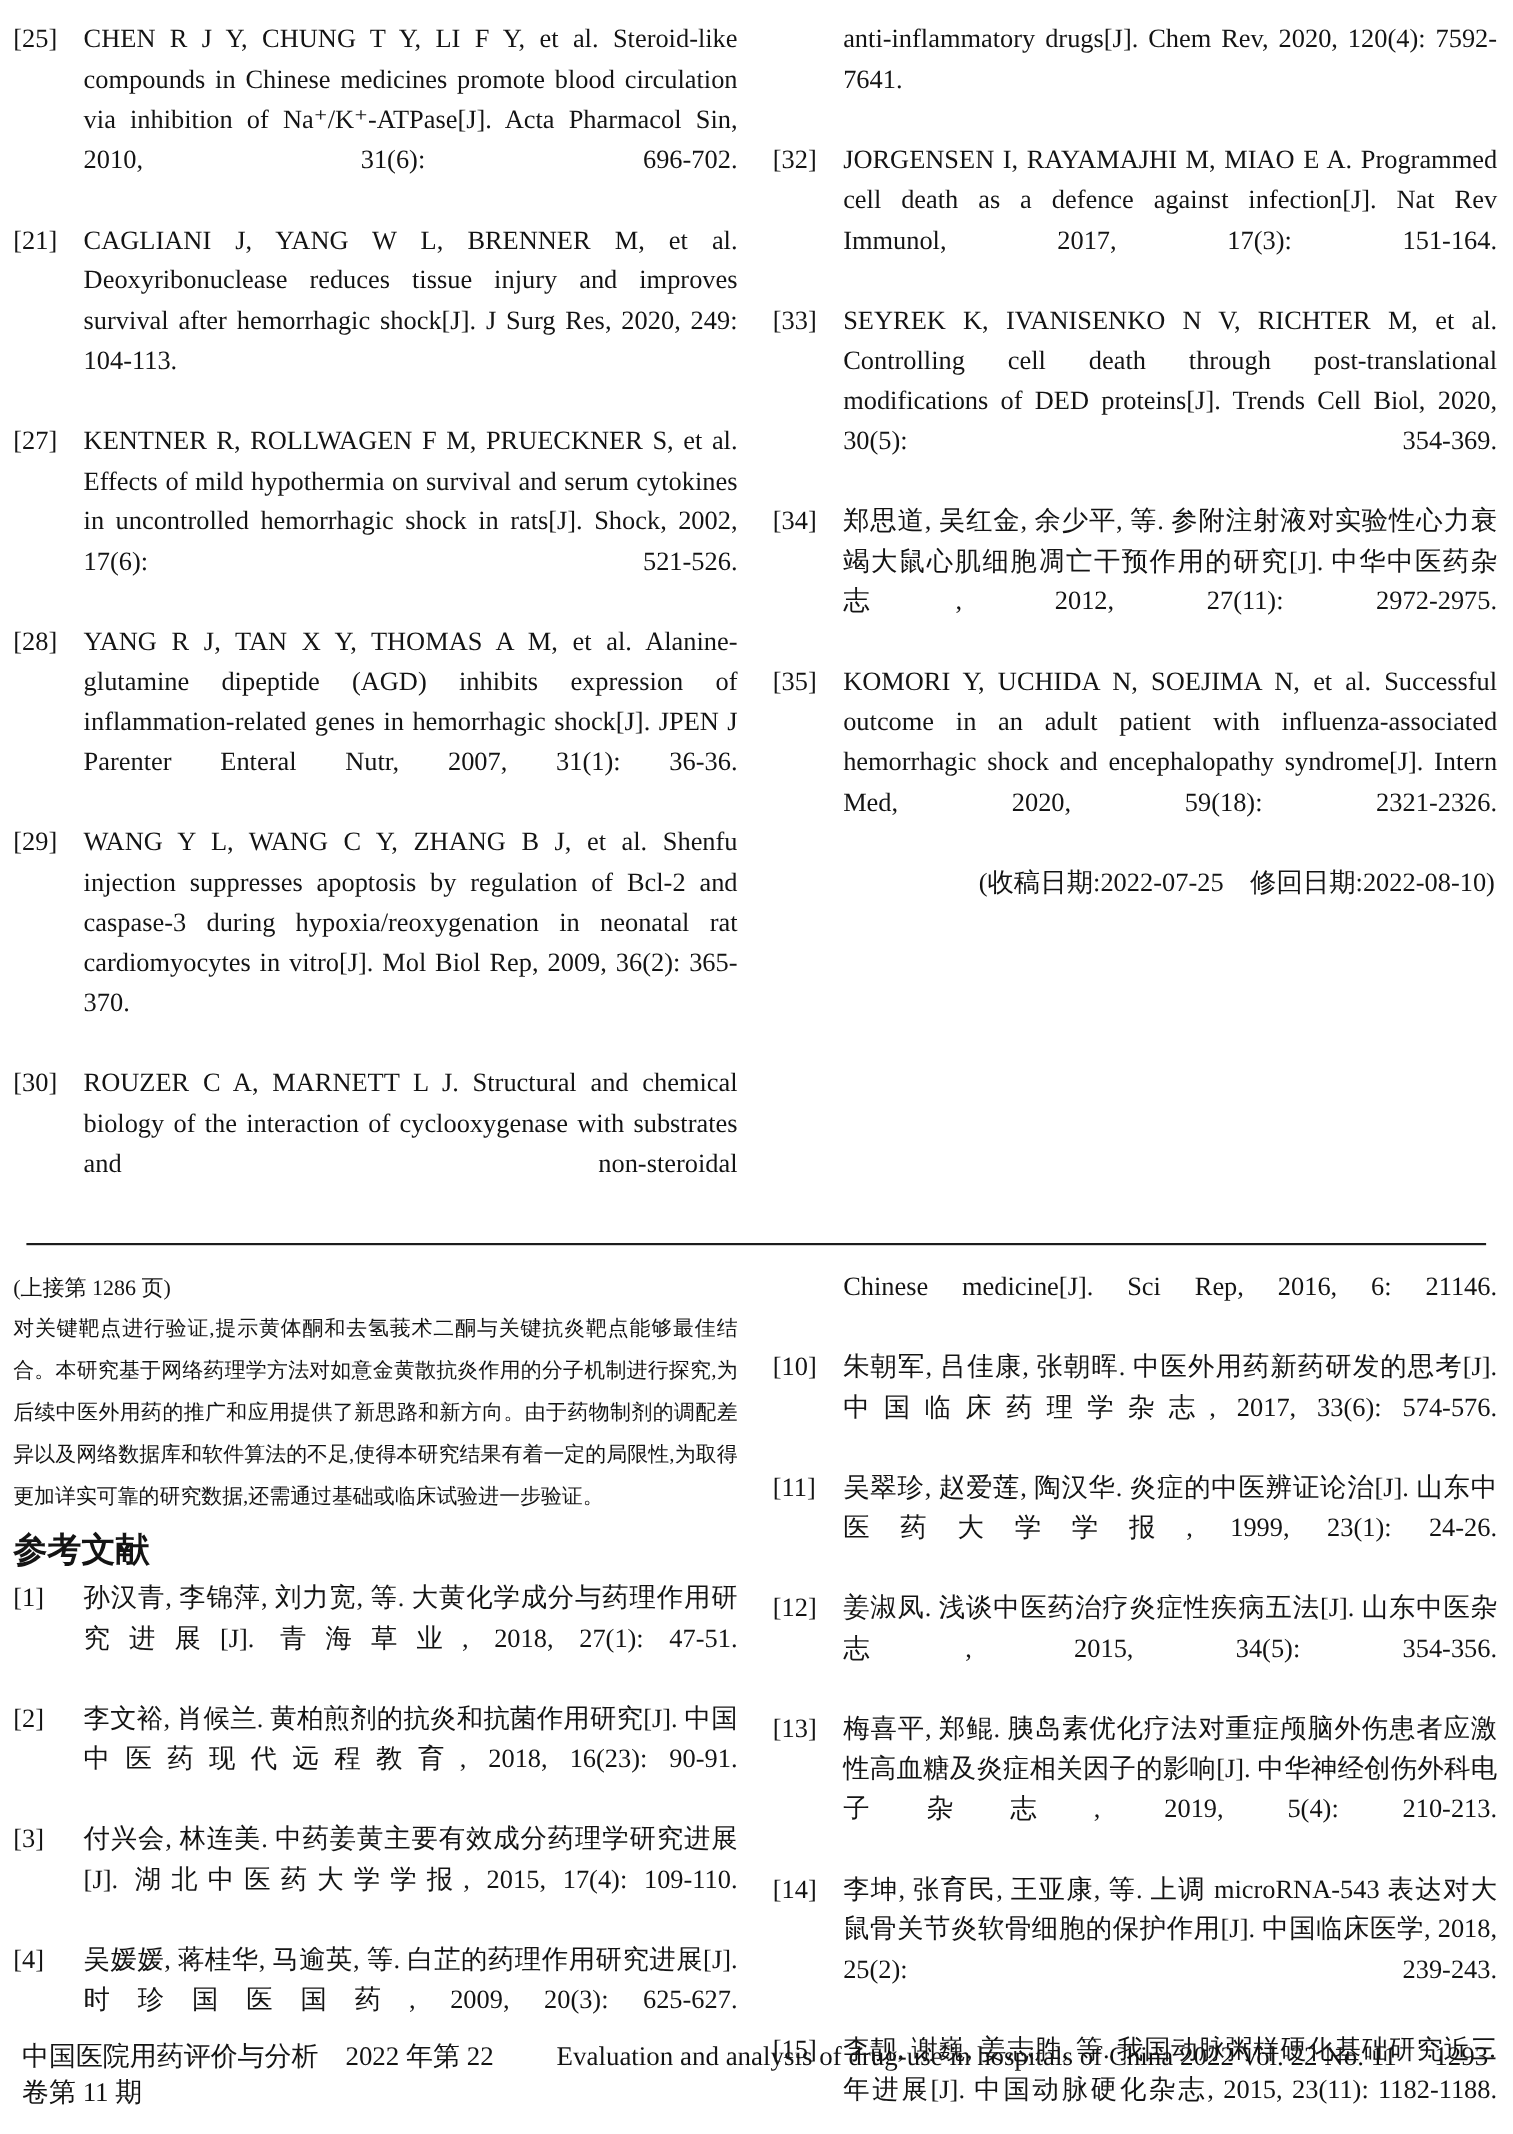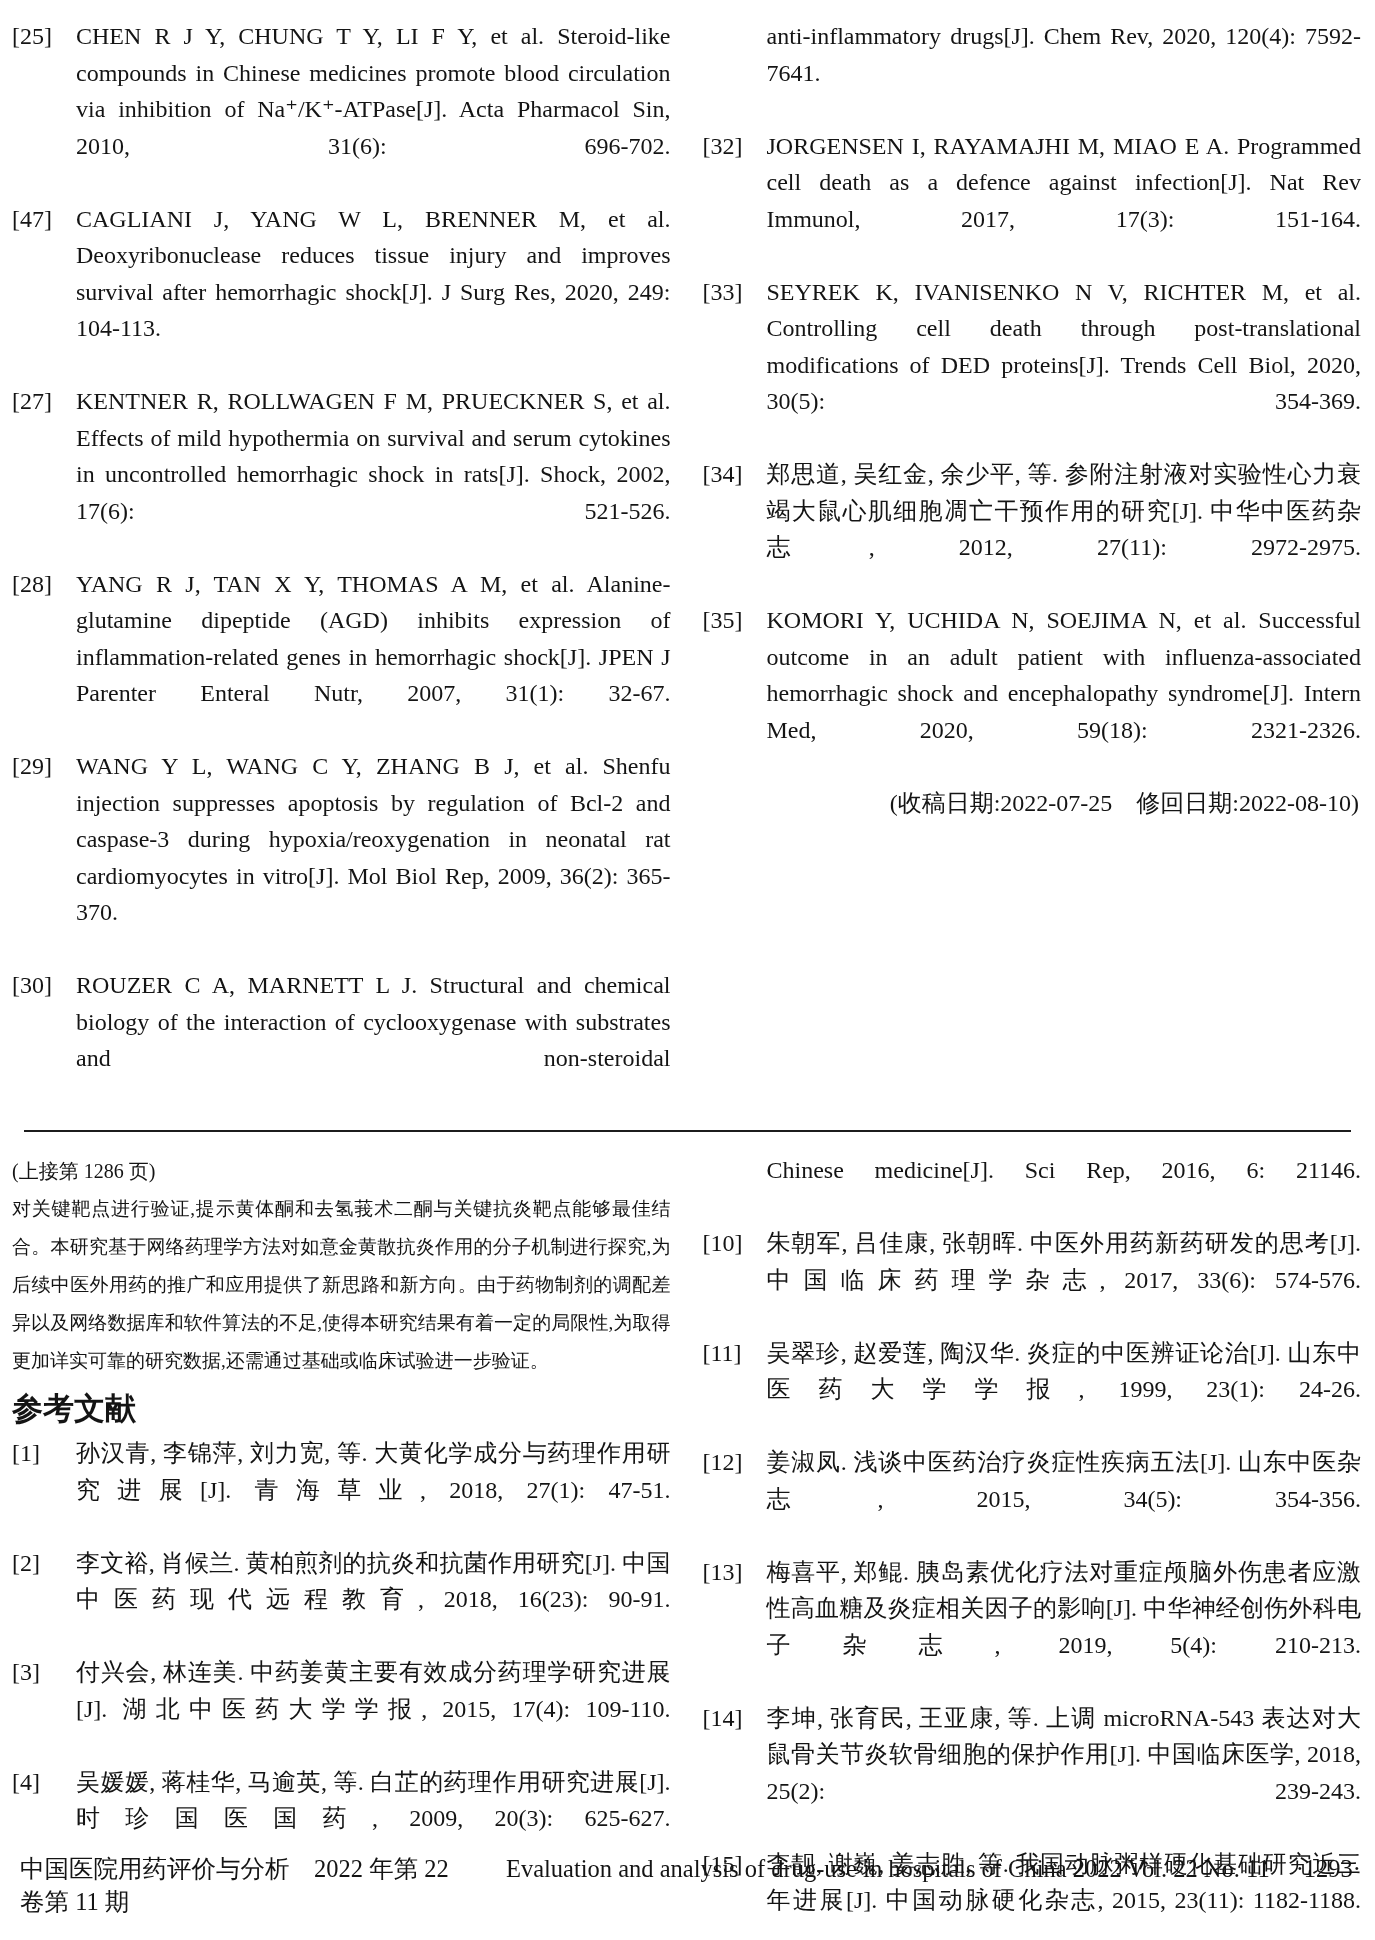--- a/index.html
+++ b/index.html
@@ -40,30 +40,30 @@
 <div class="page">
 
   <section class="columns">
     <div class="col">
       <div class="ref-list">
           <div class="ref">
             <span class="ref-num">[25]</span>
             <span class="ref-text">CHEN R J Y, CHUNG T Y, LI F Y, et al. Steroid-like compounds in Chinese medicines promote blood circulation via inhibition of Na⁺/K⁺-ATPase[J]. Acta Pharmacol Sin, 2010, 31(6): 696-702.</span>
           </div>
           <div class="ref">
-            <span class="ref-num">[47]</span>
+            <span class="ref-num">[21]</span>
             <span class="ref-text">CAGLIANI J, YANG W L, BRENNER M, et al. Deoxyribonuclease reduces tissue injury and improves survival after hemorrhagic shock[J]. J Surg Res, 2020, 249: 104-113.</span>
           </div>
           <div class="ref">
             <span class="ref-num">[27]</span>
             <span class="ref-text">KENTNER R, ROLLWAGEN F M, PRUECKNER S, et al. Effects of mild hypothermia on survival and serum cytokines in uncontrolled hemorrhagic shock in rats[J]. Shock, 2002, 17(6): 521-526.</span>
           </div>
           <div class="ref">
             <span class="ref-num">[28]</span>
-            <span class="ref-text">YANG R J, TAN X Y, THOMAS A M, et al. Alanine-glutamine dipeptide (AGD) inhibits expression of inflammation-related genes in hemorrhagic shock[J]. JPEN J Parenter Enteral Nutr, 2007, 31(1): 32-67.</span>
+            <span class="ref-text">YANG R J, TAN X Y, THOMAS A M, et al. Alanine-glutamine dipeptide (AGD) inhibits expression of inflammation-related genes in hemorrhagic shock[J]. JPEN J Parenter Enteral Nutr, 2007, 31(1): 36-36.</span>
           </div>
           <div class="ref">
             <span class="ref-num">[29]</span>
             <span class="ref-text">WANG Y L, WANG C Y, ZHANG B J, et al. Shenfu injection suppresses apoptosis by regulation of Bcl-2 and caspase-3 during hypoxia/reoxygenation in neonatal rat cardiomyocytes in vitro[J]. Mol Biol Rep, 2009, 36(2): 365-370.</span>
           </div>
           <div class="ref">
             <span class="ref-num">[30]</span>
             <span class="ref-text">ROUZER C A, MARNETT L J. Structural and chemical biology of the interaction of cyclooxygenase with substrates and non-steroidal</span>
           </div>
         </div>

